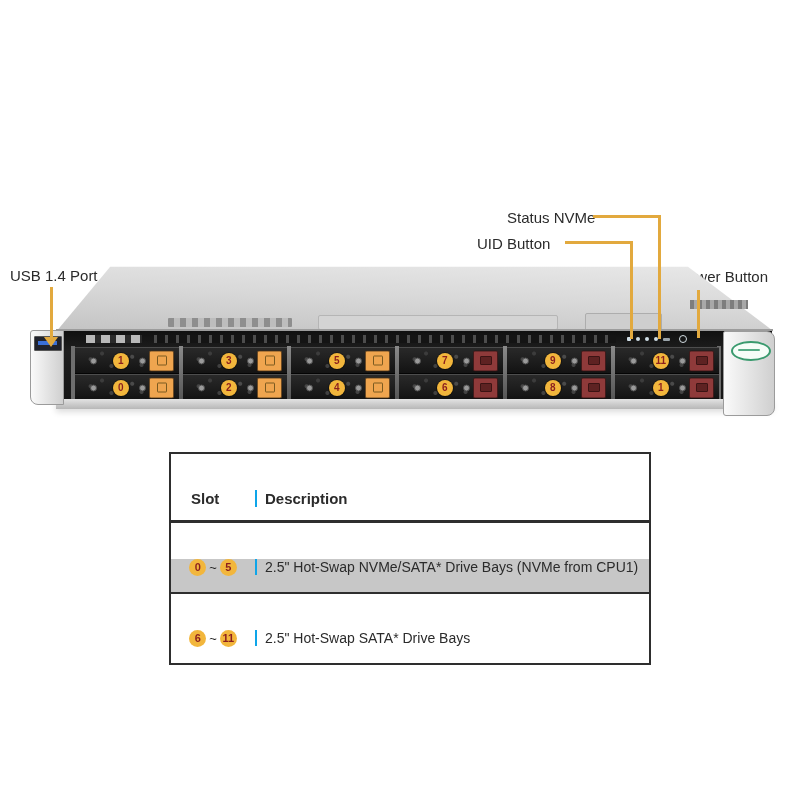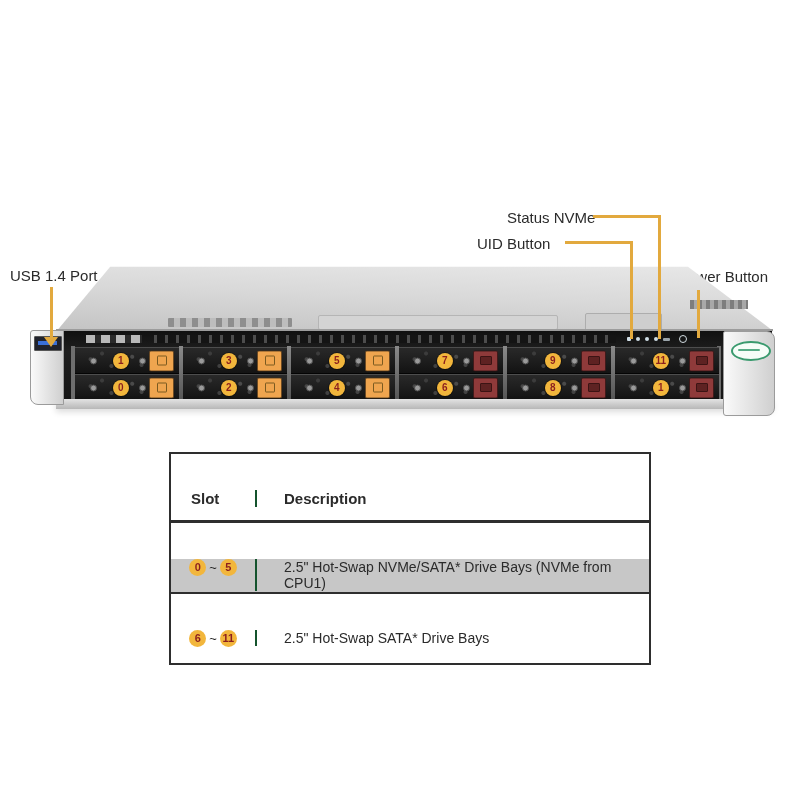--- a/index.html
+++ b/index.html
@@ -105,22 +105,22 @@
   
   .spec-table{position:absolute;left:169px;top:452px;width:482px;
     border:2px solid #2e2e2e;background:#fff;box-sizing:border-box;}
   .t-row{display:flex;align-items:flex-start;margin-top:36px;}
   .t-head{height:30px;border-bottom:3px solid #2e2e2e;font-weight:bold;font-size:15px;}
   .t-body-row{height:33px;font-size:14px;}
   .t-body-row.highlight{background:var(--row-highlight);}
   .t-body-row.first{border-bottom:2px solid #2e2e2e;}
   .slot-col{width:84px;flex:none;display:flex;align-items:center;box-sizing:border-box;}
   .t-head .slot-col{padding-left:20px;}
-  .desc-col{flex:1;border-left:2px solid #14532d;display:flex;align-items:center;
-    padding-left:27px;box-sizing:border-box;}
+  .desc-col{flex:1;border-left:2px solid #0ea5e9;display:flex;align-items:center;
+    padding-left:8px;box-sizing:border-box;}
   .slot-badges{justify-content:center;gap:3px;}
   .tbadge{display:inline-block;width:17px;height:17px;border-radius:50%;
     background:var(--badge-gold);color:var(--badge-number);font-size:11px;font-weight:bold;
     line-height:17px;text-align:center;}
   .tilde{font-size:13px;color:#222;}
   .footnote{position:absolute;left:172px;top:556px;font-size:13px;color:var(--footnote-red);}
 </style>
 </head>
 <body>
 

